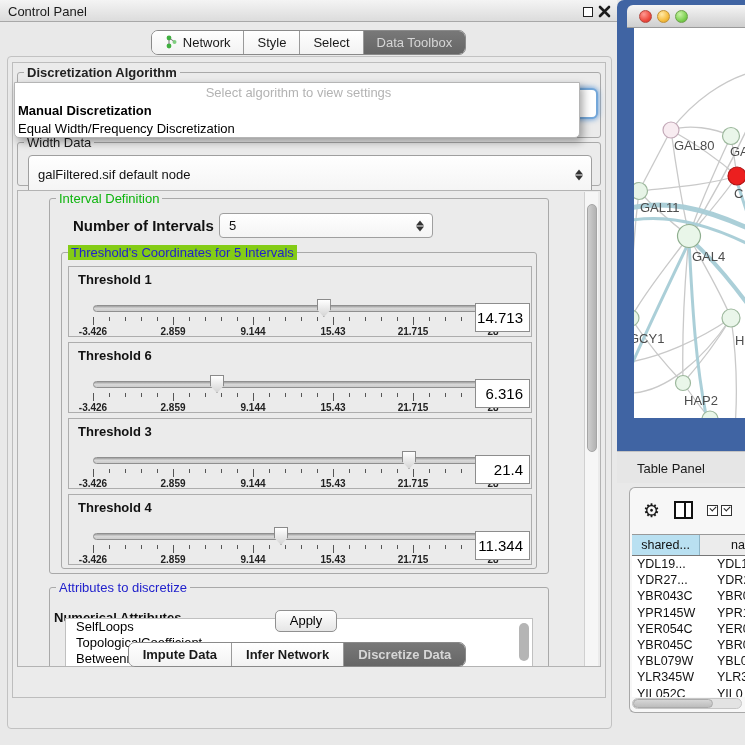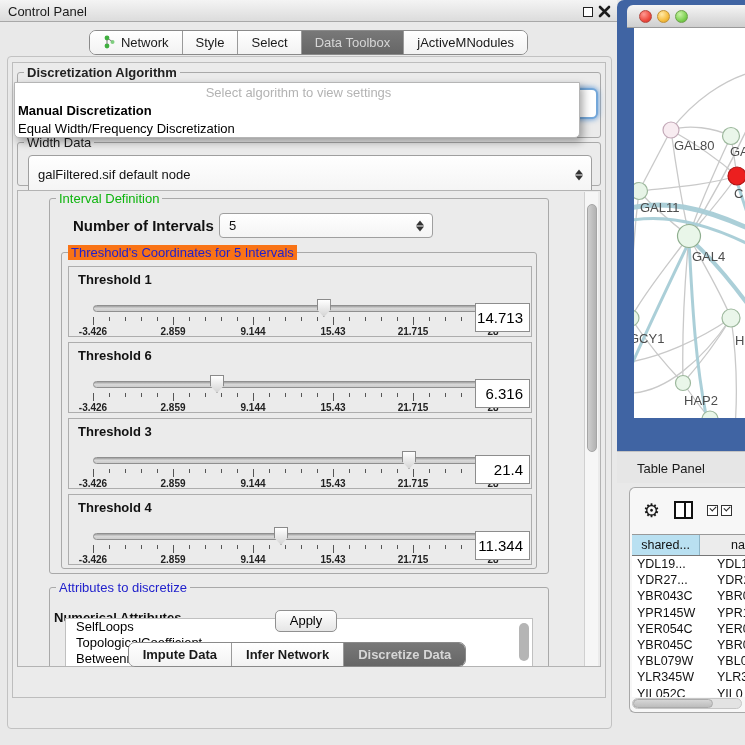--- a/index.html
+++ b/index.html
@@ -142,21 +142,20 @@
   <div class="seg-bar" id="top-seg-bar">
       <div class="seg"><svg class="net-ico" viewBox="0 0 13 15">
           <circle cx="4" cy="3" r="2.4" fill="#3faf3f"></circle>
           <circle cx="4" cy="11" r="2.4" fill="#3faf3f"></circle>
           <circle cx="9.5" cy="7" r="2" fill="#7fcf7f"></circle>
           <path d="M4,5 L4,9 M5.5,4 L8.5,6" stroke="#777" stroke-width="1"></path>
         </svg>Network</div>
       <div class="seg">Style</div>
       <div class="seg">Select</div>
       <div class="seg selected">Data Toolbox</div>
-      <div class="seg">jActiveMNodules</div>
     </div>
 </div>
 
 <div class="abs" id="outer-panel"></div>
 <div class="abs" id="inner-panel"></div>
 
 <div class="groupbox" id="disc-group" style="left:17px; top:72px; width:584px; height:66px;">
   <span class="group-title gt-dark">Discretization Algorithm</span>
 </div>
 <div class="abs" id="algo-combo"></div>
@@ -189,21 +188,21 @@
   <div class="abs" id="noi-label">Number of Intervals</div>
   <div class="combo" id="noi-combo">
     <span>5</span>
     <span class="stepper">
         <i class="up"></i>
         <i class="dn"></i>
       </span>
   </div>
 
   <div class="groupbox" id="thr-group">
-    <span class="group-title gt-blue" style="background:#f97316;">Threshold's Coordinates for 5 Intervals</span>
+    <span class="group-title gt-blue" style="background:#84cc16;">Threshold's Coordinates for 5 Intervals</span>
     <div id="thr-container">
         <div class="thr-box" style="top: 13px;">
           <div class="thr-label">Threshold 1</div>
           <div class="slider">
             <div class="track"></div>
             <div class="tick major" style="left:0.0px"></div>
             <div class="tick minor" style="left:16.0px"></div>
             <div class="tick minor" style="left:32.0px"></div>
             <div class="tick minor" style="left:48.0px"></div>
             <div class="tick minor" style="left:64.0px"></div>

